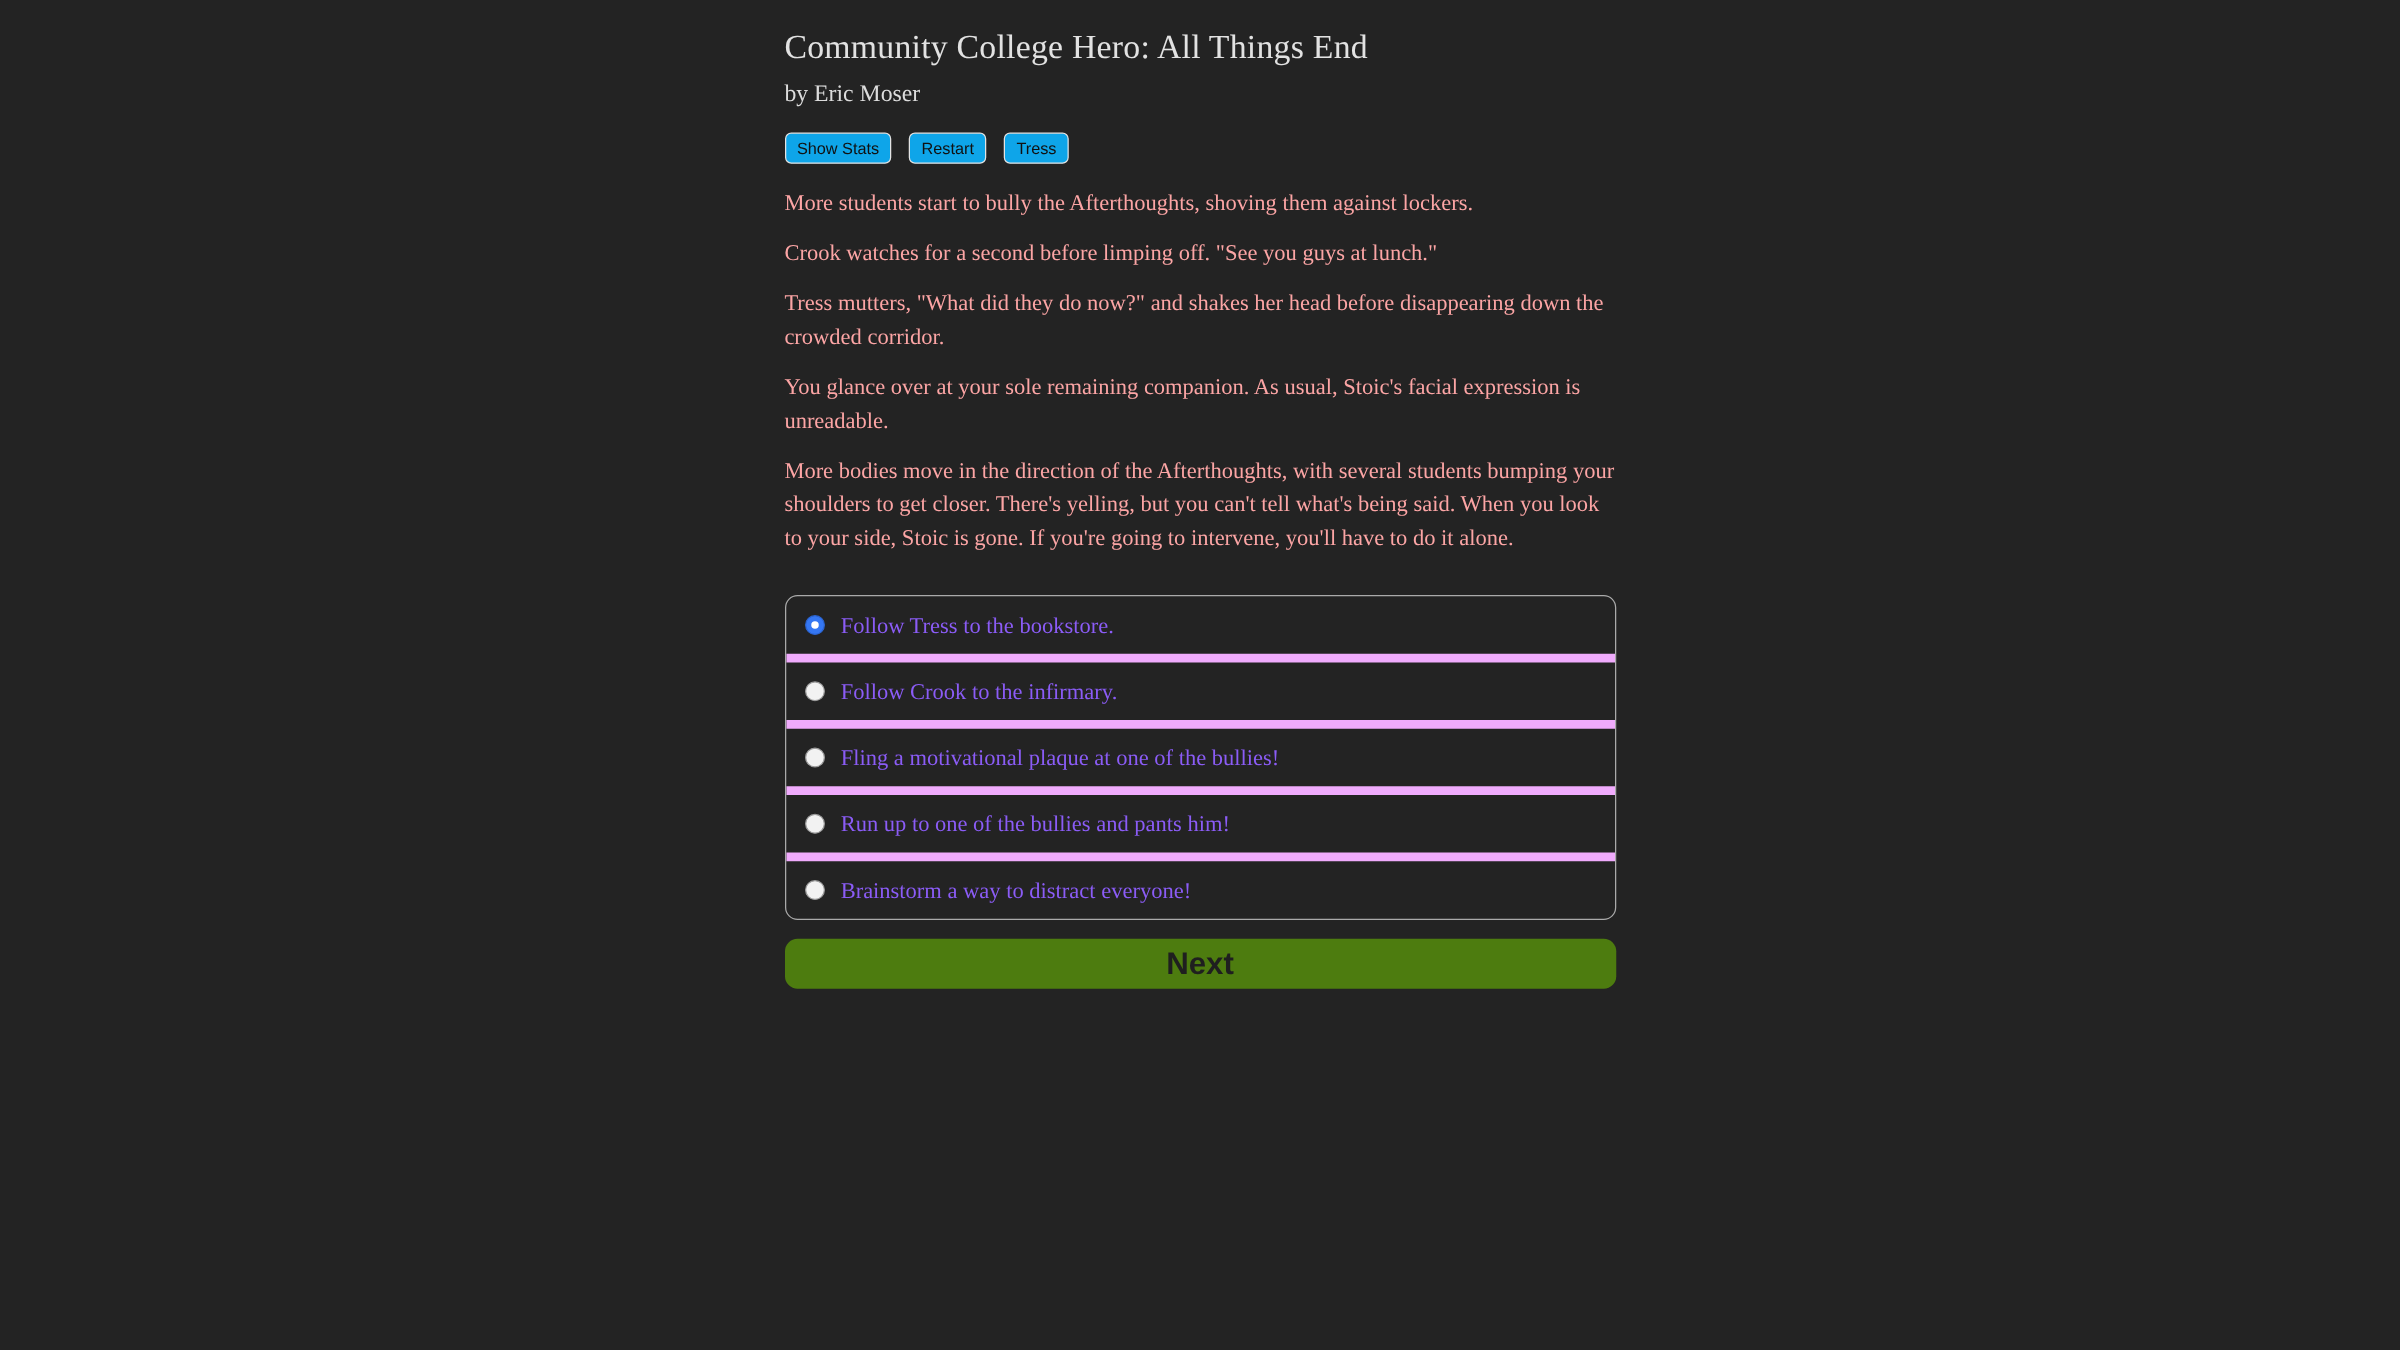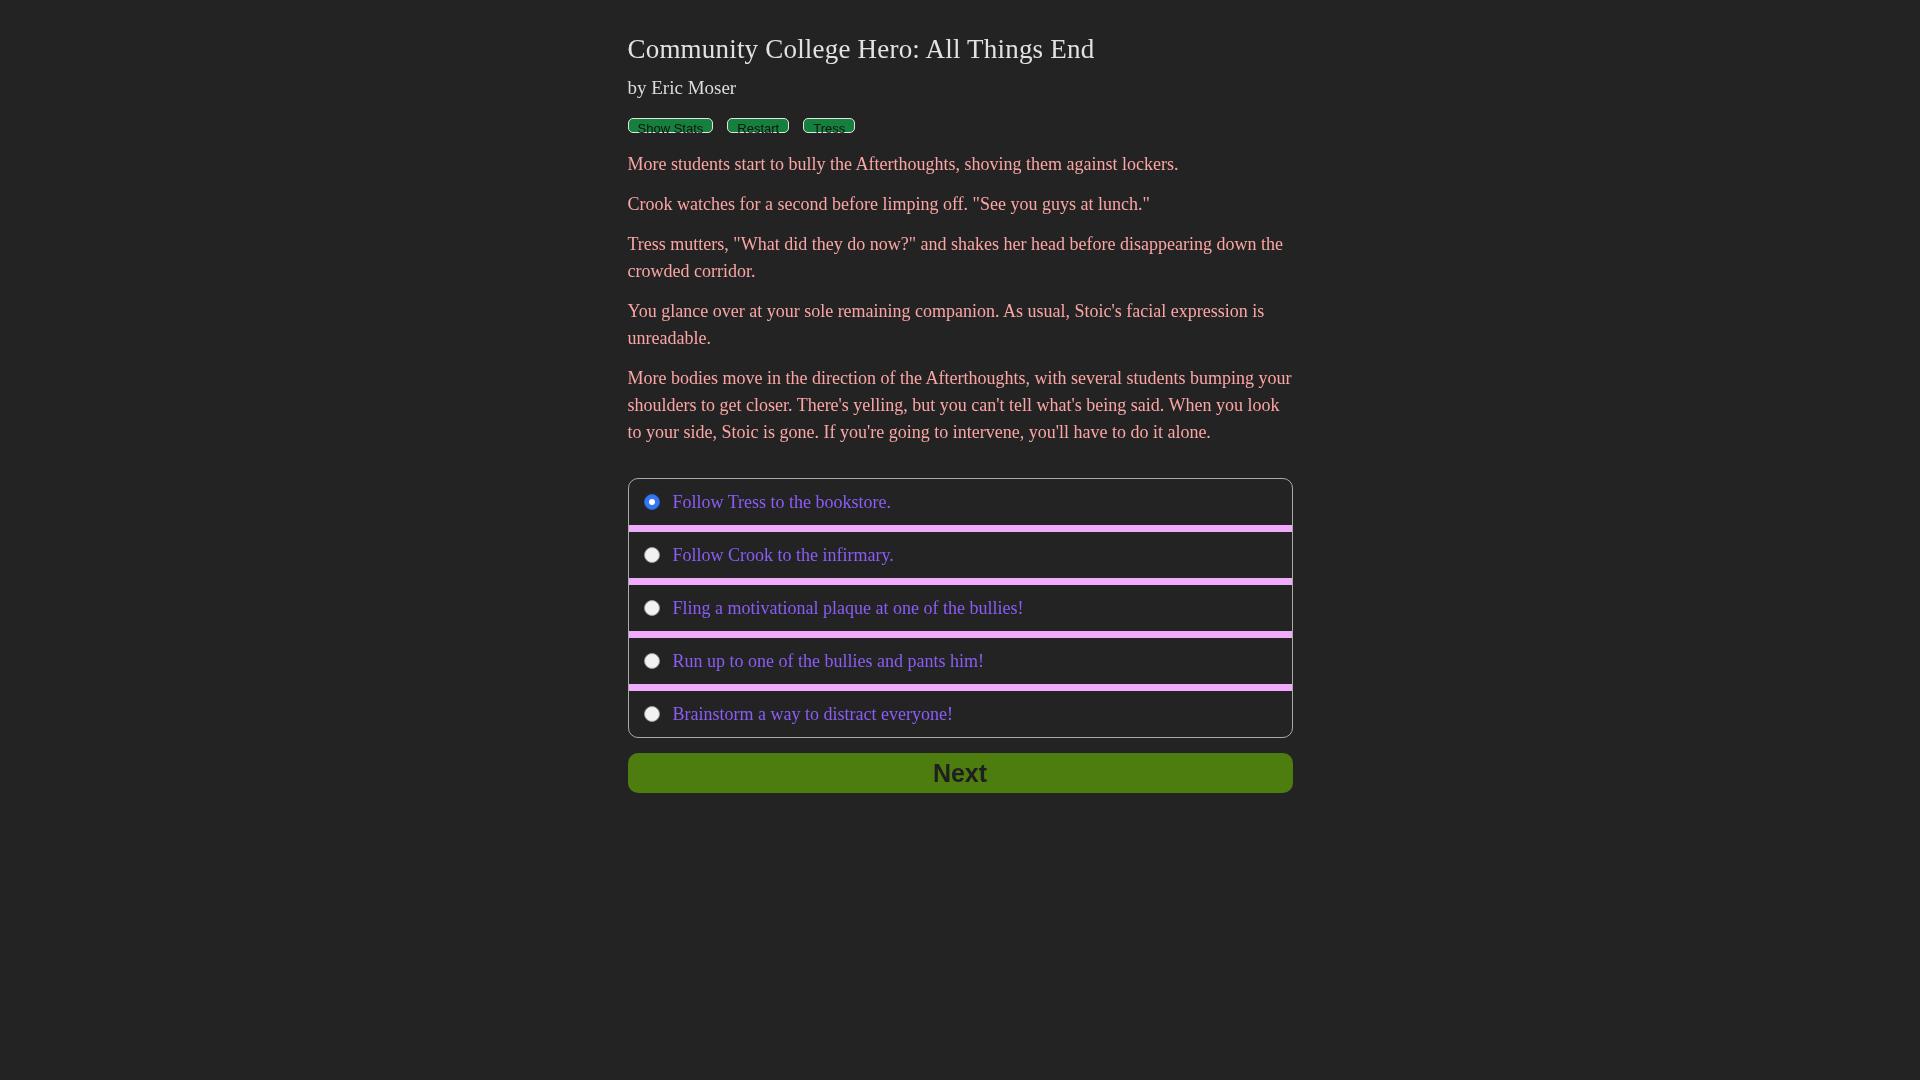--- a/index.html
+++ b/index.html
@@ -6,21 +6,21 @@
   body {
     width: 1920px; height: 1080px;
     background: #232323;
     font-family: "Liberation Serif", serif;
     color: #dcdcdc;
     overflow: hidden;
   }
   .page {
     width: 665px;
     margin: 0 auto;
-    padding-top: 33px;
+    padding-top: 21px;
   }
   .game-title {
     font-size: 27px;
     font-weight: 400;
     line-height: 1.2;
     margin: 0 0 12px 0;
     color: #e2e2e2;
     letter-spacing: 0.2px;
   }
   .author {
@@ -30,25 +30,25 @@
   }
   .toolbar {
     display: flex;
     gap: 14px;
     margin: 0 0 18px 0;
   }
   .toolbar button {
     font-family: "Liberation Sans", sans-serif;
     font-size: 13px;
     color: #111111;
-    background: #15803d;
+    background: #0ea5e9;
     border: 1px solid #e3e3e3;
     border-radius: 5px;
     padding: 2px 9px;
-    height: 15px;
+    height: 25px;
     line-height: 15px;
     cursor: pointer;
   }
   .story p {
     font-size: 18px;
     line-height: 1.5;
     margin: 0 0 13px 0;
     color: #fca5a5;
   }
   .story p:last-child { margin-bottom: 32px; }

